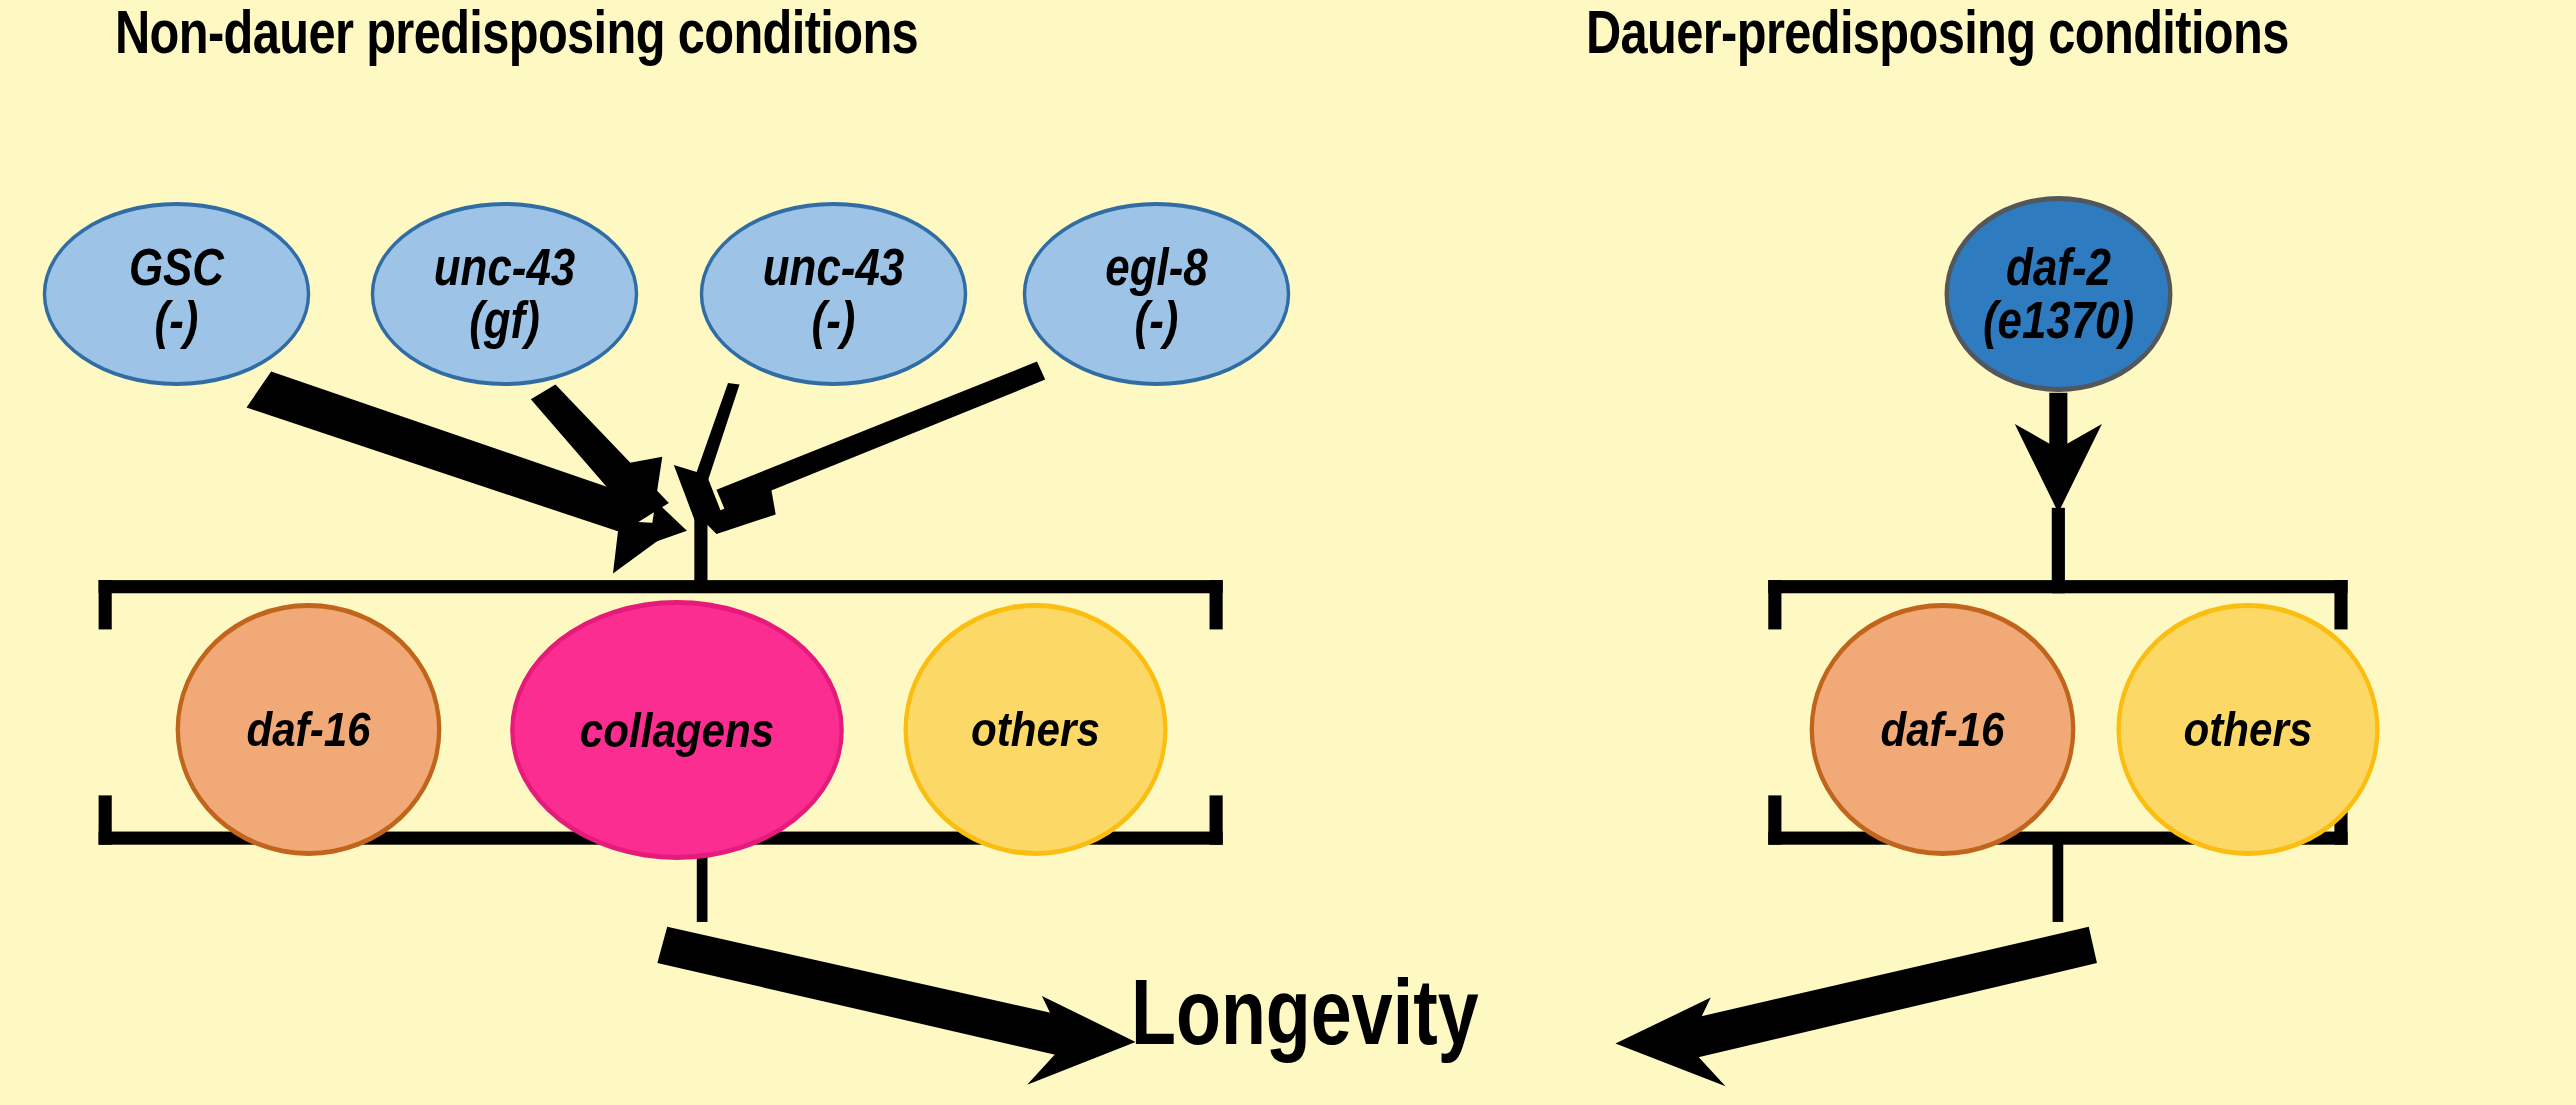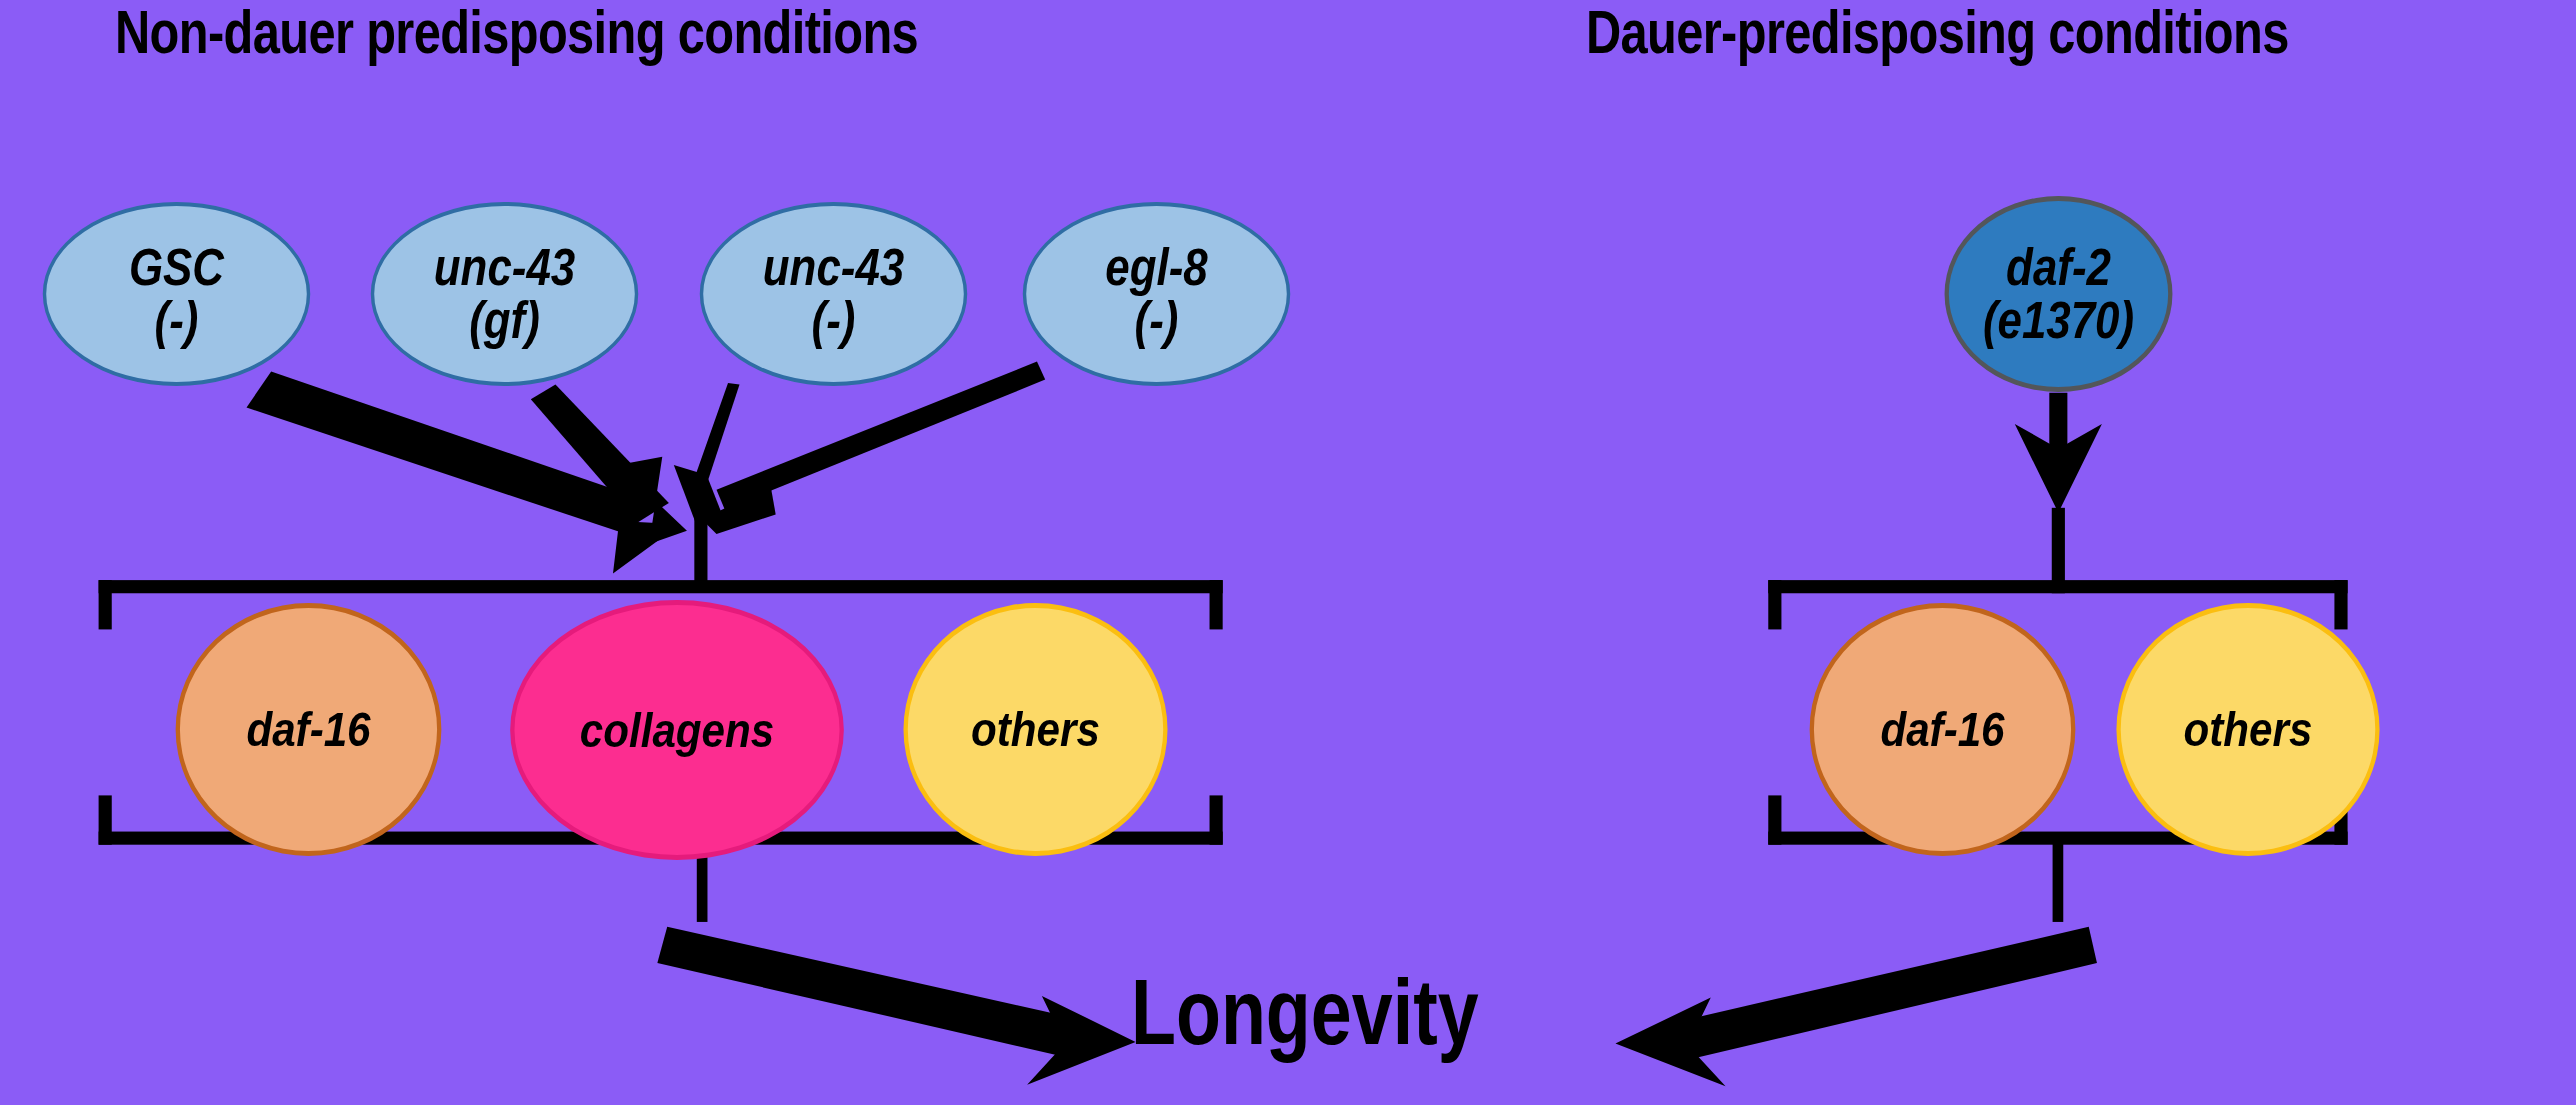--- a/index.html
+++ b/index.html
@@ -7,21 +7,21 @@
     padding: 0;
     background: #ffffff;
   }
   body {
     font-family: "Liberation Sans", sans-serif;
   }
   #stage {
     position: relative;
     width: 2576px;
     height: 1106px;
-    background: #8b5cf6;
+    background: #fef9c3;
     overflow: hidden;
   }
   .svg-layer {
     position: absolute;
     left: 0;
     top: 0;
     width: 2576px;
     height: 1106px;
   }
   .title {

